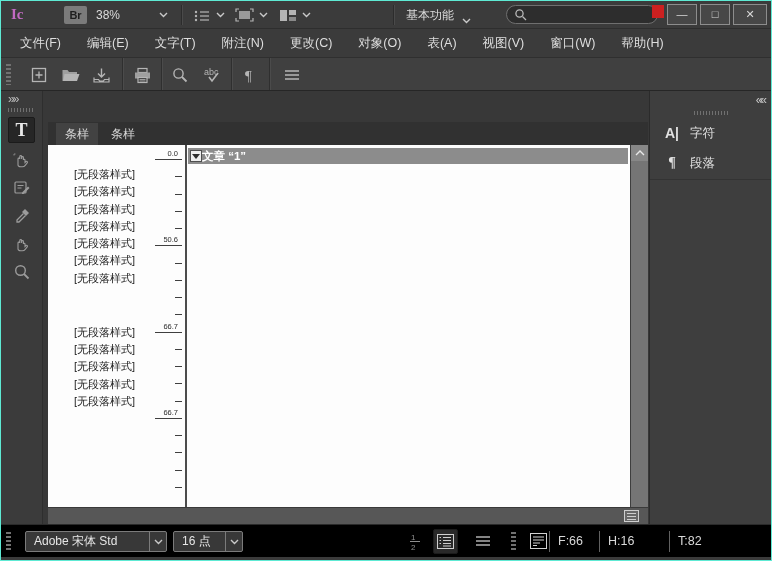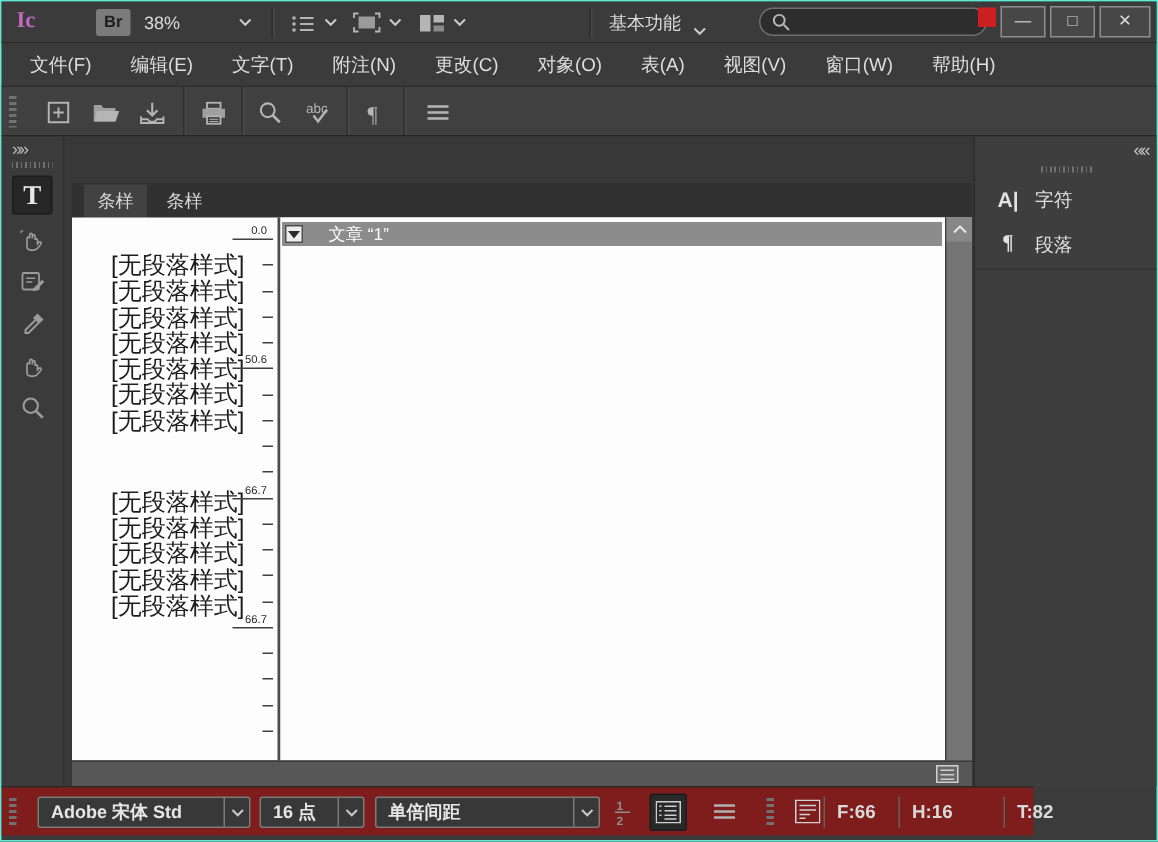--- a/index.html
+++ b/index.html
@@ -60,36 +60,36 @@
   .doctab { position:absolute; left:5px; top:4px; width:88px; height:27px; background:#454545;
             border:1px solid #2a2a2a; border-bottom:none; color:#dcdcdc; font-size:12px;
             line-height:26px; padding-left:10px; }
   .viewtabs { position:absolute; left:5px; top:31px; width:600px; height:23px; background:#313131;
               display:flex; align-items:center; padding-left:8px; gap:4px; }
   .viewtab { padding:0 9px; font-size:12px; color:#d6d6d6; line-height:22px; }
   .viewtab.active { background:#424242; }
 
   .galley { position:absolute; left:5px; top:54px; width:600px; height:362px; background:#fdfdfd; }
   .styles-col { position:absolute; left:6px; top:22px; width:95px; }
-  .style-row { height:17.25px; font-size:16px; color:#1d1d1d; white-space:nowrap;padding-left:20px; }
+  .style-row { height:17.25px; font-size:11px; color:#1d1d1d; white-space:nowrap;padding-left:20px; }
   .group-gap { height:37px; }
   .ruler { position:absolute; left:96px; top:0; width:40px; height:362px; }
   .tick { position:absolute; right:2px; width:7px; height:1px; background:#3f3f3f; }
   .tick.major { width:27px; }
   .tick-label { position:absolute; right:6px; font-size:7.5px; color:#2c2c2c; line-height:9px; }
   .ruler-line { position:absolute; left:137px; top:0; width:2px; height:362px; background:#4c4c4c; }
 
   .story { position:absolute; left:139px; top:0; width:443px; height:362px; background:#fdfdfd; }
   .story-header { position:absolute; left:1px; top:3px; width:440px; height:16px; background:#8c8c8c;
                   display:flex; align-items:center; }
   .collapse-box { width:12px; height:12px; background:#ededed; border:1px solid #4f4f4f; margin-left:2px;
                   display:flex; align-items:center; justify-content:center; }
   .tri-down { width:0; height:0; border-left:4px solid transparent; border-right:4px solid transparent;
               border-top:5px solid #2c2c2c; }
-  .story-title { margin-left:17px; font-size:11.5px; font-weight:normal; color:#fff; }
+  .story-title { margin-left:0; font-size:11.5px; font-weight:bold; color:#fff; }
 
   .vscroll { position:absolute; left:582px; top:0; width:18px; height:362px; background:#757575;
              border-left:1px solid #3e3e3e; }
   .vscroll-btn { width:100%; height:16px; background:#878787; display:flex; align-items:center;
                  justify-content:center; }
   .hscroll { position:absolute; left:5px; top:416px; width:600px; height:17px; background:#575757;
              border-top:1px solid #3a3a3a; }
   .corner-icon { position:absolute; right:9px; top:2px; width:15px; height:12px; border:1px solid #cfcfcf;
                  background:#696969; }
   .corner-icon i { display:block; height:1px; background:#cfcfcf; margin:2px 2px 0 2px; }
@@ -98,22 +98,22 @@
                border-left:1px solid #2b2b2b; }
   .dock-collapse { position:absolute; right:8px; top:2px; font-size:12px; color:#c8c8c8; letter-spacing:-2px; }
   .rightdock .grip-h { position:absolute; left:44px; top:20px; width:36px; }
   .dock-item { position:absolute; left:0; width:124px; height:28px; display:flex; align-items:center; }
   .dock-item .icn { width:24px; margin-left:10px; text-align:center; font-size:14px; color:#e2e2e2;
                     font-weight:bold; }
   .dock-item .lbl { margin-left:6px; font-size:12.5px; color:#e0e0e0; }
   .dock-divider { position:absolute; left:0; top:88px; width:124px; height:1px; background:#333; }
 
   
-  .bottombar { position:absolute; left:0; top:523px; width:688px; height:33px; background:#7f1d1d;
-               border-top:1px solid #2a2a2a;font-weight:bold; }
+  .bottombar { position:absolute; left:0; top:523px; width:770px; height:33px; background:#000000;
+               border-top:1px solid #2a2a2a; }
   .bottombar .grip-v { position:absolute; top:7px; height:20px; }
   .combo { position:absolute; top:6px; height:21px; background:#383838; border:1px solid #7b7b7b;
            border-radius:2px; display:flex; align-items:center; }
   .combo .txt { flex:1; padding-left:8px; font-size:12px; color:#e6e6e6; white-space:nowrap; overflow:hidden; }
   .combo .chev { width:17px; height:100%; border-left:1px solid #7b7b7b; display:flex;
                  align-items:center; justify-content:center; }
   .bb-icon { position:absolute; display:flex; align-items:center; justify-content:center; }
   .bb-icon.pressed { background:#292929; border:1px solid #1c1c1c; border-radius:2px; }
   .stat-cell { position:absolute; top:6px; height:21px; width:50px; border-left:1px solid #616161;
                padding-left:8px; font-size:12.5px; color:#d9d9d9; line-height:21px; }
@@ -405,28 +405,20 @@
         </span>
     </div>
     <div class="combo" style="left:172px;width:70px">
       <span class="txt">16 点</span>
       <span class="chev">
           <svg width="9" height="6">
             <path d="M1 1 L4.5 4.5 L8 1" stroke="#c9c9c9" stroke-width="1.4" fill="none"></path>
           </svg>
         </span>
     </div>
-    <div class="combo" style="left:249px;width:150px">
-      <span class="txt">单倍间距</span>
-      <span class="chev">
-          <svg width="9" height="6">
-            <path d="M1 1 L4.5 4.5 L8 1" stroke="#c9c9c9" stroke-width="1.4" fill="none"></path>
-          </svg>
-        </span>
-    </div>
 
     <div class="bb-icon" style="left:406px;top:6px;width:18px;height:21px">
       <svg width="16" height="20">
         <text x="3" y="8" font-size="8" fill="#8f8f8f" font-family="Liberation Sans, sans-serif">1</text>
         <path d="M2 9.5 h10" stroke="#8f8f8f" stroke-width="1"></path>
         <text x="3" y="18" font-size="8" fill="#8f8f8f" font-family="Liberation Sans, sans-serif">2</text>
       </svg>
     </div>
 
     <div class="bb-icon pressed" style="left:432px;top:4px;width:25px;height:25px">

